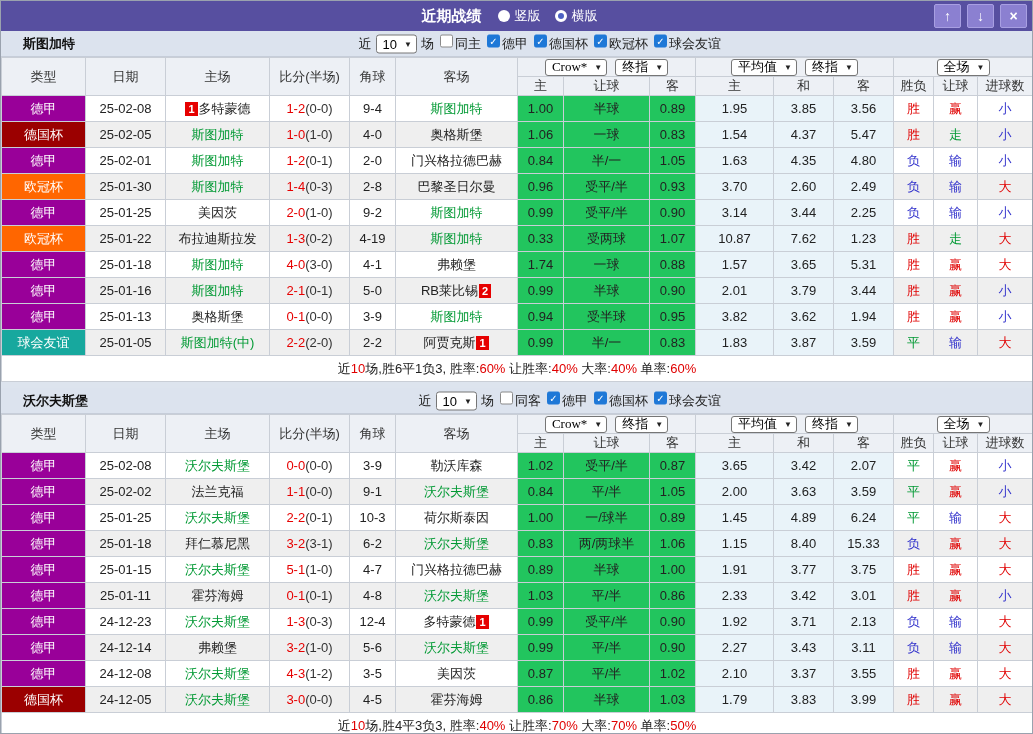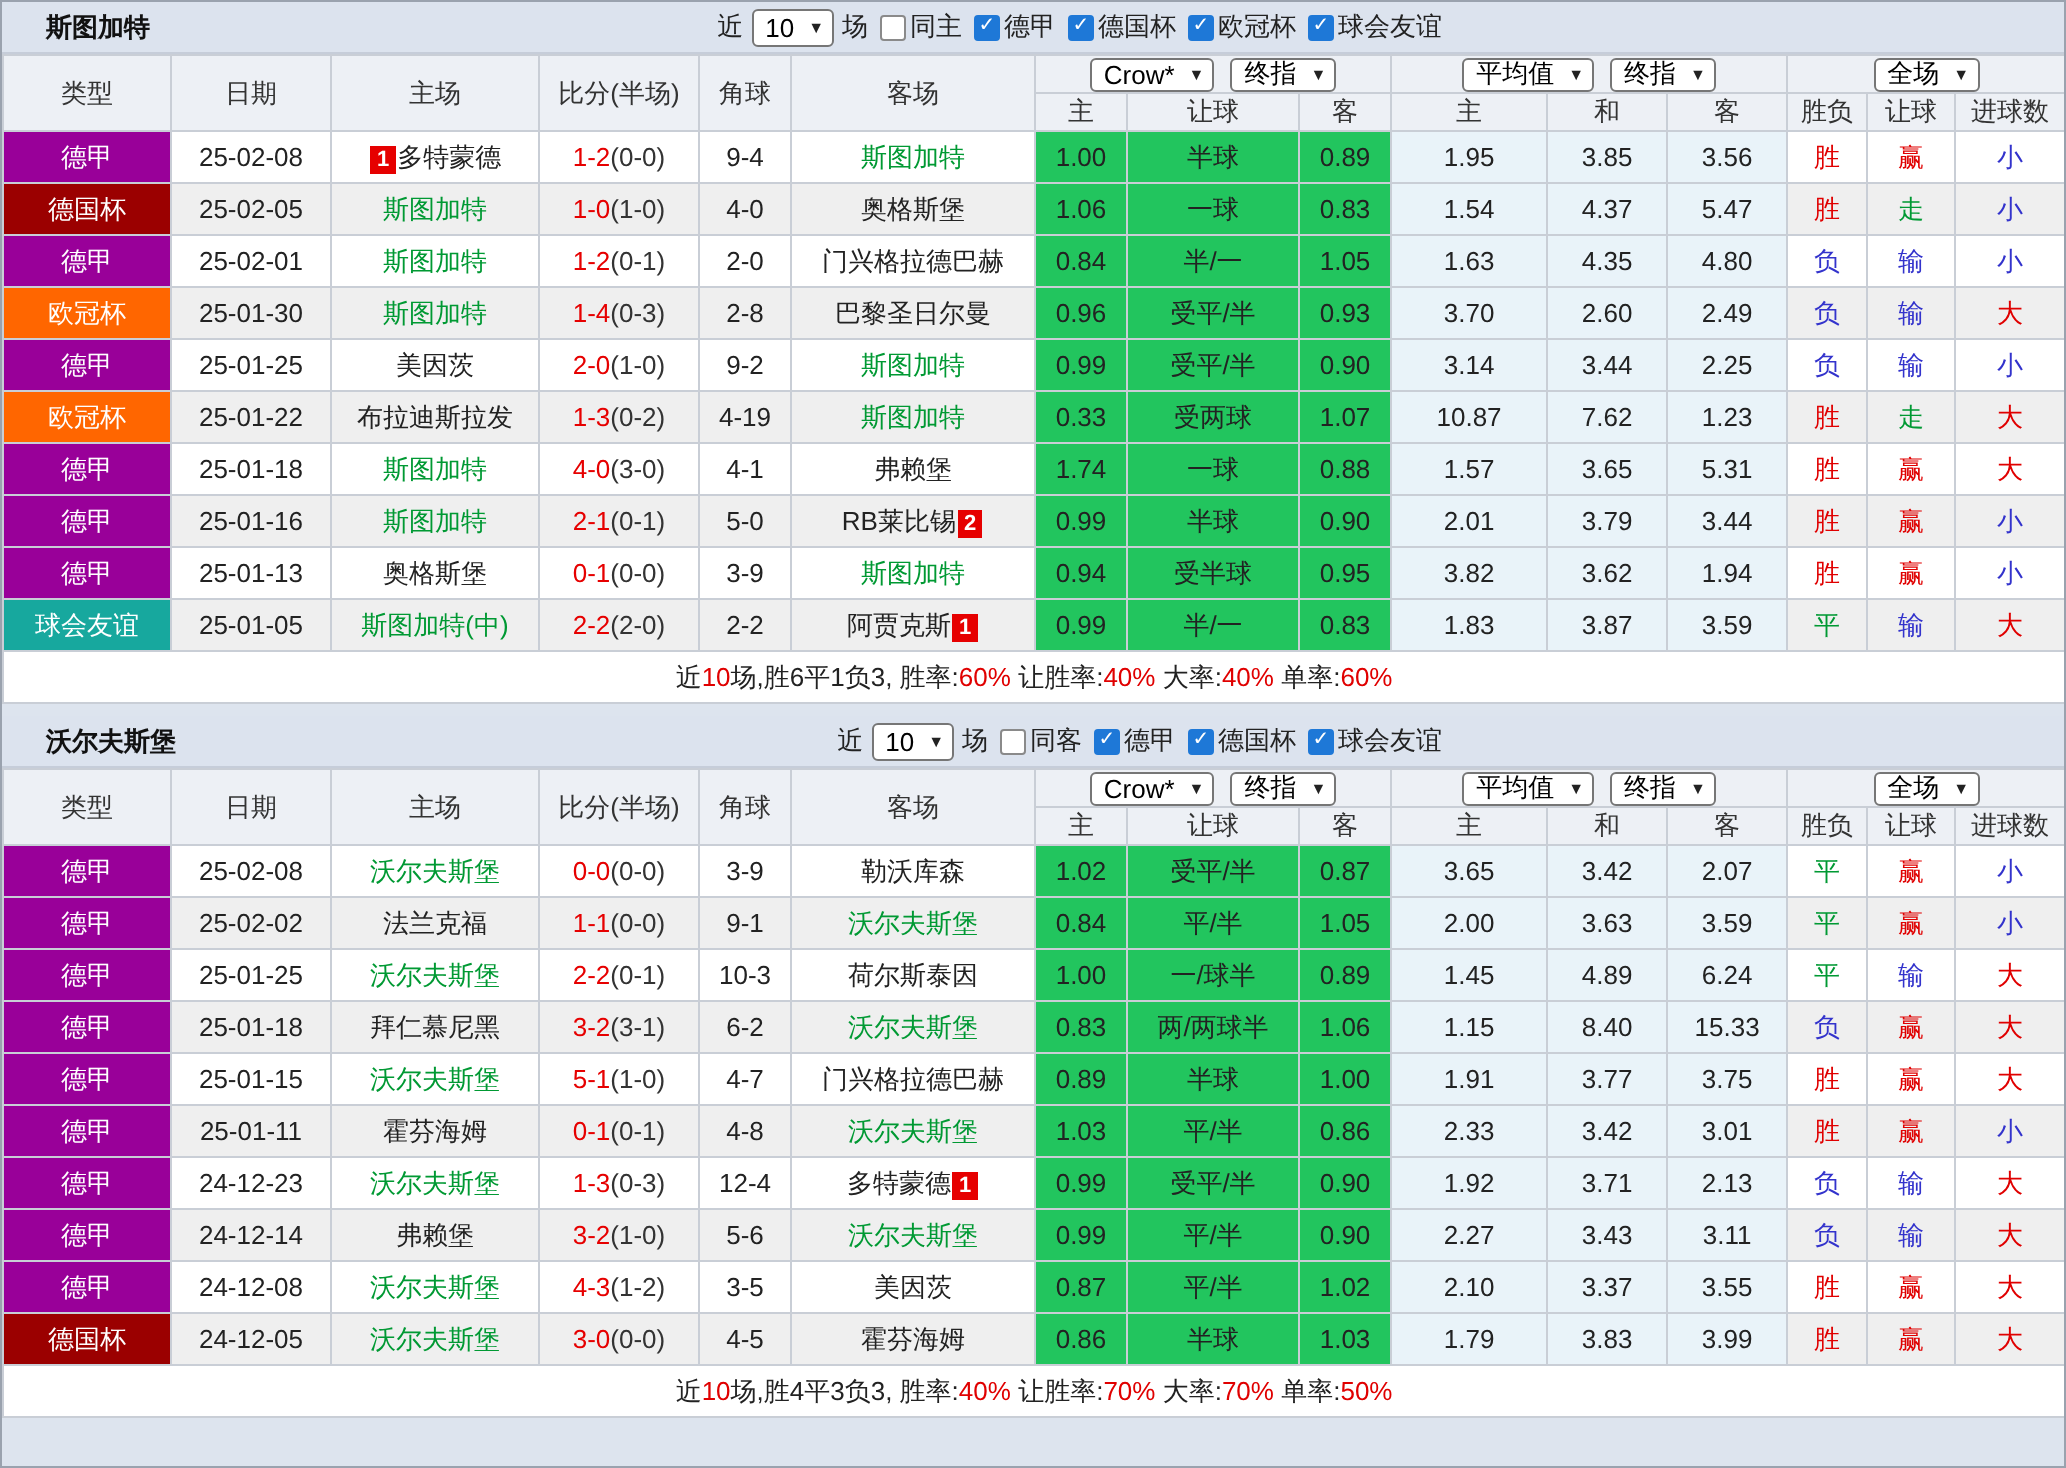--- a/index.html
+++ b/index.html
@@ -39,32 +39,32 @@
   .team-name { font-weight: bold; margin-left: 22px; color: #111; }
   .filters { position: absolute; right: 311px; top: 50%; transform: translateY(-50%);
              display: flex; align-items: center; gap: 4px; white-space: nowrap; }
   .f-text { color: #222; }
   .selectbox {
     display: inline-flex; align-items: center; gap: 7px;
     border: 1px solid #767676; border-radius: 3px; background: #fff;
     height: 19px; padding: 0 4px 0 6px; cursor: pointer; color: #000;
   }
   .sel-arrow { font-size: 8px; color: #222; }
-  .cb-label { display: inline-flex; align-items: center; gap: 2px; cursor: pointer; margin-left: 2px; }
+  .cb-label { display: inline-flex; align-items: flex-start; gap: 2px; cursor: pointer; margin-left: 2px; }
   .cb {
     width: 13px; height: 13px; border: 1px solid #8a8a8a; border-radius: 2px;
     background: #fff; display: inline-flex; align-items: center; justify-content: center;
     font-size: 10px; color: #fff; line-height: 1;
   }
   .cb.checked { background: #1e78d7; border-color: #1e78d7; }
   
   table.results-table { border-collapse: collapse; table-layout: fixed; width: 1031px; background: #fff; }
   th, td { border: 1px solid #c9ced6; text-align: center; padding: 0; overflow: hidden; white-space: nowrap; }
   thead th { background: #edf0f5; font-weight: normal; height: 19px; color: #333; }
-  th.grouphead { height: 19px; }
+  th.grouphead { height: 19px; font-family: Liberation Serif, serif; }
   .selwrap { display: flex; align-items: center; justify-content: center; gap: 8px; }
   .selwrap .selectbox { height: 17px; }
   tbody td { height: 26px; }
   tr.odd  td { background: #fff; }
   tr.even td { background: #efefef; }
   tr td.cream { background: #22c55e; }
   tr td.lblue { background: #e9f3f9; }
   td.comp { color: #fff; }
   .t-team { color: #009933; }
   .score-main { color: #e60000; }
@@ -76,20 +76,42 @@
   .t-red   { color: #e00000; }
   .t-green { color: #009933; }
   .t-blue  { color: #3333cc; }
   tr.summary td { background: #fff; height: 26px; color: #222; }
   .section-gap { height: 6px; background: #dde4ee; }
 </style>
 </head>
 <body>
 
 <div class="page">
+  <div class="titlebar">
+    <span class="title">近期战绩</span>
+    <span class="radio-opt">
+      <span class="radio dot"></span>
+      <span>竖版</span>
+    </span>
+    <span class="radio-opt">
+      <span class="radio ring"></span>
+      <span>横版</span>
+    </span>
+    <div class="tb-buttons">
+      <button class="tb-btn">
+          <span>↑</span>
+        </button>
+      <button class="tb-btn">
+          <span>↓</span>
+        </button>
+      <button class="tb-btn">
+          <span>×</span>
+        </button>
+    </div>
+  </div>
   <div id="sections">
       <div class="section-head">
         <span class="team-name">斯图加特</span>
         <div class="filters">
           <span class="f-text">近</span>
           <span class="selectbox">
             <span class="sel-text">10</span>
             <span class="sel-arrow">▼</span>
           </span>
           <span class="f-text">场</span>

